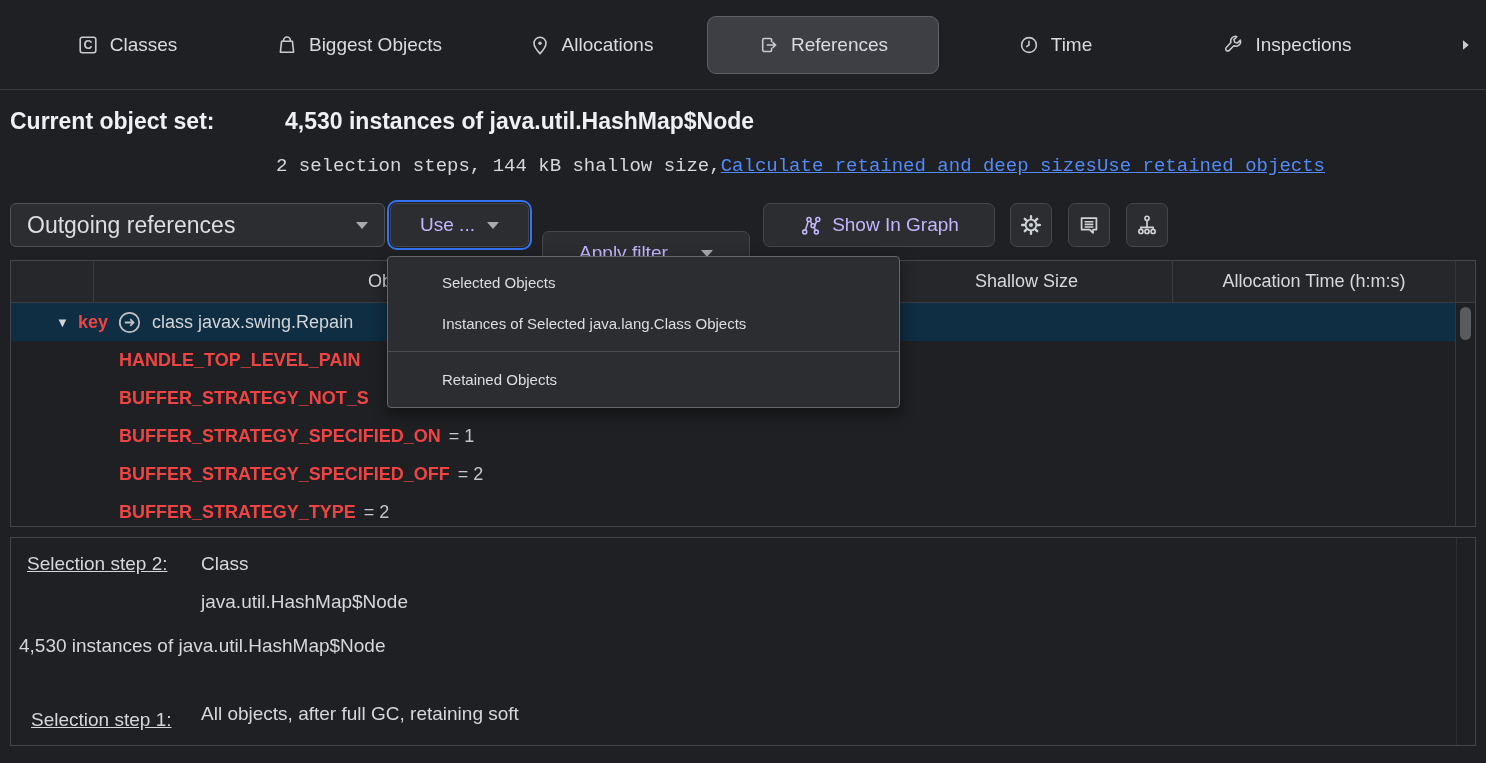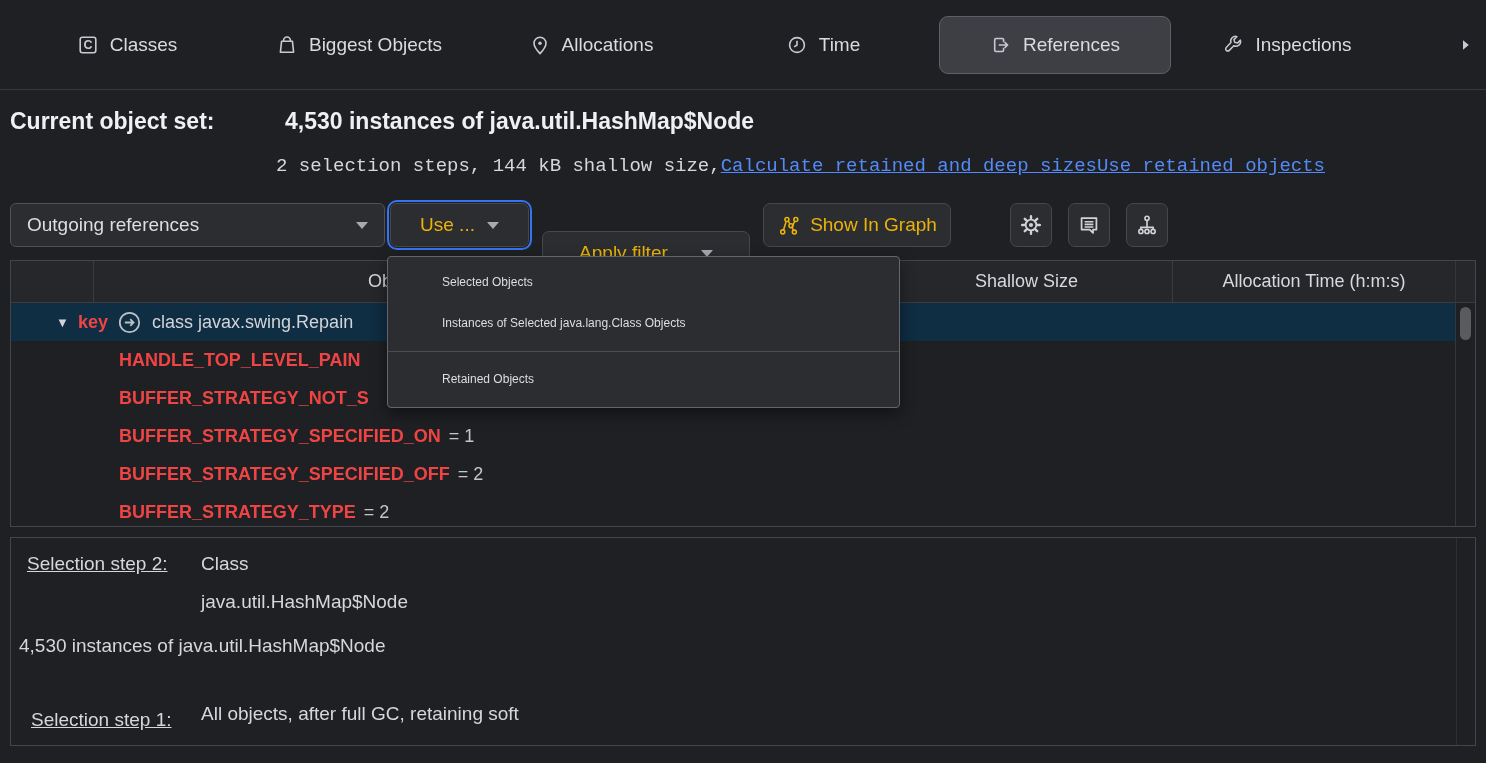--- a/index.html
+++ b/index.html
@@ -31,29 +31,29 @@
   .objset-title { position:absolute; left:285px; top:108px; font-size:23px; font-weight:bold; color:#eef0f3; }
   .objset-sub { position:absolute; left:276px; top:155px; font-size:19px; color:#d5d7db; display:flex; align-items:flex-end;font-family:Liberation Mono, monospace; }
   a.link { color:#548af7; text-decoration:underline; cursor:pointer; }
   .objset-sub a.link { }
 
   
   .toolbar { position:absolute; left:10px; top:201px; width:1466px; height:50px; }
   .combobox {
     position:absolute; left:0; top:2px; width:375px; height:44px;
     background:#2c2d31; border:1px solid #4e5157; border-radius:6px;
-    display:flex; align-items:center; padding:0 16px; font-size:19px; color:#dcdee2; cursor:default;gap:36px;
+    display:flex; align-items:center; padding:0 16px; font-size:23px; color:#dcdee2; cursor:default;gap:36px;
   }
   .combobox .spacer { flex:1; }
   .caret { width:0; height:0; border-left:6px solid transparent; border-right:6px solid transparent; border-top:7px solid #a7aab0; }
   .btn {
     position:absolute; top:2px; height:44px;
     background:#2c2d31; border:1px solid #45474c; border-radius:7px;
     display:flex; align-items:center; justify-content:center; gap:10px;
-    font-size:19px; color:#eab308; font-family:inherit; cursor:default;
+    font-size:19px; color:#c4b5fd; font-family:inherit; cursor:default;
   }
   .btn .caret { margin-left:2px; }
   .btn.focused { outline:2px solid #3574f0; outline-offset:1px; }
   .iconbtn { width:42px; gap:0; color:#cfd2d6; }
 
   
   .reftable {
     position:absolute; left:10px; top:260px; width:1466px; height:267px;
     border:1px solid #43454a; background:#1f2023; overflow:hidden;
   }
@@ -75,21 +75,21 @@
   .row .fval { margin-left:8px; color:#c3c6cb; }
   .vtrack { position:absolute; right:0; top:0; bottom:0; width:20px; border-left:1px solid #34363a; }
   .vthumb { position:absolute; top:46px; left:4px; width:11px; height:33px; border-radius:6px; background:#595b5f; }
 
   
   .menu {
     position:absolute; left:387px; top:256px; width:513px; z-index:20;
     background:#2c2d31; border:1px solid #64666c; border-radius:4px;
     padding:5px 0 7px 0; box-shadow:0 6px 16px rgba(0,0,0,.45);
   }
-  .menu-item { height:41px; line-height:41px; padding-left:54px; font-size:12px; color:#dcdee2; cursor:default; }
+  .menu-item { height:41px; line-height:41px; padding-left:54px; font-size:15px; color:#dcdee2; cursor:default; }
   .menu-sep { height:1px; background:#4a4c51; margin:7px 0; }
 
   
   .steps {
     position:absolute; left:10px; top:537px; width:1466px; height:209px;
     border:1px solid #43454a; background:#1f2023; font-size:19px;
   }
   .steps .t { position:absolute; line-height:26px; color:#d5d7db; }
   .s2-link { left:16px; top:13px; }
   .s2-type { left:190px; top:13px; }
@@ -119,33 +119,33 @@
         </svg>
       <span>Biggest Objects</span>
     </div>
     <div class="tab">
       <svg class="ticon" viewBox="0 0 22 22" width="22" height="22">
           <path d="M11 19.6C14.9 15.4 17 12 17 9.2A6 6 0 0 0 5 9.2c0 2.8 2.1 6.2 6 10.4z" fill="none" stroke="currentColor" stroke-width="1.6"></path>
           <circle cx="11" cy="9.2" r="1.7" fill="currentColor"></circle>
         </svg>
       <span>Allocations</span>
     </div>
-    <div class="tab">
-      <svg class="ticon" viewBox="0 0 22 22" width="22" height="22" fill="none" stroke="currentColor" stroke-width="1.6">
-          <circle cx="11" cy="11" r="7.4"></circle>
-          <path d="M11 6.8V11l-2.8 1.9"></path>
-        </svg>
-      <span>Time</span>
-    </div>
     <div class="tab selected">
       <svg class="ticon" viewBox="0 0 22 22" width="22" height="22" fill="none" stroke="currentColor" stroke-width="1.6">
           <path d="M13.6 8.2V5.9a1.4 1.4 0 0 0-1.4-1.4H6.1a1.4 1.4 0 0 0-1.4 1.4v10.2a1.4 1.4 0 0 0 1.4 1.4h6.1a1.4 1.4 0 0 0 1.4-1.4v-2.3"></path>
           <path d="M8.8 11h8.4M14.6 8.2L17.5 11l-2.9 2.8"></path>
         </svg>
       <span>References</span>
+    </div>
+    <div class="tab">
+      <svg class="ticon" viewBox="0 0 22 22" width="22" height="22" fill="none" stroke="currentColor" stroke-width="1.6">
+          <circle cx="11" cy="11" r="7.4"></circle>
+          <path d="M11 6.8V11l-2.8 1.9"></path>
+        </svg>
+      <span>Time</span>
     </div>
     <div class="tab">
       <svg class="ticon" viewBox="0 0 22 22" width="22" height="22">
           <path d="M18.4 6.1l-3 3-2.7-.8-.8-2.7 3-3a4.8 4.8 0 0 0-6 6L4.3 13.4a2.1 2.1 0 0 0 3 3l4.5-4.6a4.8 4.8 0 0 0 6.6-5.7z" fill="none" stroke="currentColor" stroke-width="1.5" stroke-linejoin="round"></path>
         </svg>
       <span>Inspections</span>
     </div>
     <svg class="tab-overflow" viewBox="0 0 16 16" width="16" height="16">
         <path d="M5 3.2l5.8 4.8L5 12.8z" fill="currentColor"></path>
       </svg>
@@ -166,21 +166,21 @@
       <span class="caret"></span>
     </div>
     <button class="btn focused" style="left:380px; width:139px;">
       <span>Use ...</span>
       <span class="caret"></span>
     </button>
     <button class="btn" style="left:532px; width:208px;margin-top:28px;">
       <span>Apply filter ...</span>
       <span class="caret"></span>
     </button>
-    <button class="btn" style="left:753px; width:188px;align-items:center;">
+    <button class="btn" style="left:753px; width:232px;align-items:center;">
       <svg viewBox="0 0 22 22" width="23" height="23" fill="none" stroke="currentColor" stroke-width="1.5">
           <path d="M6.2 15.2l2.4-7.6M10.8 6.7l1.5 2.8M14.2 12.7l2.7-5.6M14.5 13.2l1.3 2.3"></path>
           <circle cx="5.5" cy="17.1" r="1.9"></circle>
           <circle cx="9.5" cy="5.2" r="1.9"></circle>
           <circle cx="13.4" cy="11.3" r="1.9"></circle>
           <circle cx="18" cy="5.2" r="1.9"></circle>
           <circle cx="16.6" cy="17.3" r="1.9"></circle>
         </svg>
       <span>Show In Graph</span>
     </button>

